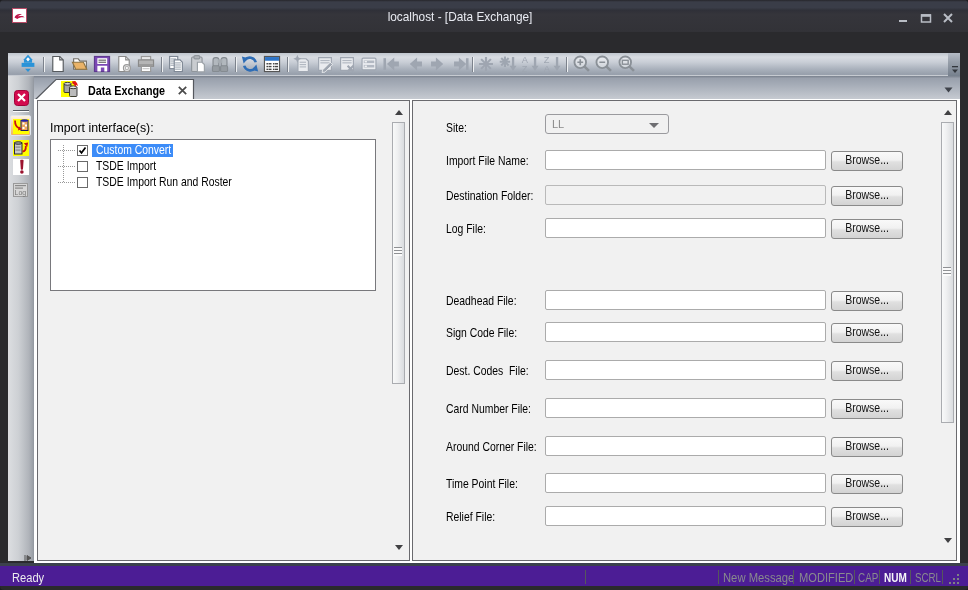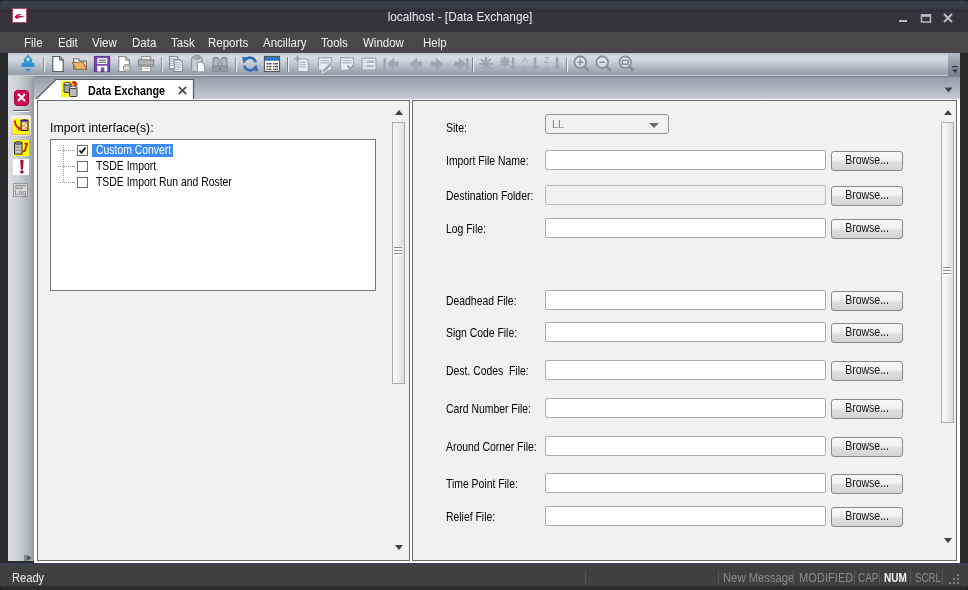--- a/index.html
+++ b/index.html
@@ -39,21 +39,21 @@
   .grip{position:absolute;width:8px;height:9px;
     background-image:repeating-linear-gradient(180deg,#8f9194 0,#8f9194 1px,#fafafa 1px,#fafafa 3px);}
   .flabel{position:absolute;left:446px;font-size:13px;color:#000;white-space:pre;
     transform:scaleX(0.8);transform-origin:0 50%;}
   .finput{position:absolute;left:545px;width:281px;height:20px;background:#fff;border:1px solid #ababab;border-radius:2px;box-sizing:border-box;}
   .fbtn{position:absolute;left:831px;width:72px;height:20px;border:1px solid #8a8a8a;border-radius:3px;box-sizing:border-box;
     background:linear-gradient(180deg,#f9f9f9 0%,#f1f1f1 45%,#e0e0e0 55%,#d3d3d3 100%);
     font-size:12.5px;color:#111;text-align:center;line-height:17px;}
   .fbtn span{display:inline-block;transform:scaleX(0.84);transform-origin:50% 50%;white-space:pre;}
   #combo{left:545px;top:114px;width:124px;height:20px;background:#f1f1f1;border:1px solid #9a9a9e;border-radius:3px;box-sizing:border-box;}
-  #statusbar{left:0;top:563px;width:968px;height:23px;background:#404040;border-top:3px solid #3c414d;box-sizing:border-box;}
+  #statusbar{left:0;top:563px;width:968px;height:23px;background:#4c1d95;border-top:3px solid #3c414d;box-sizing:border-box;}
   #statusbar .st{position:absolute;top:5px;font-size:12.5px;color:#898b8e;white-space:pre;
     transform:scaleX(0.84);transform-origin:0 50%;}
   #statusbar .stsep{position:absolute;top:4px;width:1px;height:14px;background:#55575c;}
   #tabtext{left:88px;top:83.5px;font-size:12.5px;font-weight:bold;color:#000;white-space:pre;
     transform:scaleX(0.86);transform-origin:0 50%;}
 </style>
 </head>
 <body>
 <div id="win">
   <div id="titlebar" class="abs"></div>
@@ -62,32 +62,20 @@
       <path d="M1.5 7.5 C2.5 4.5,5.5 3.3,9 4.3 C7 4.8,5.6 5.6,5.1 6.6 C7.8 5.7,10.5 6.1,11.5 7.4 C8.8 6.9,6 7.6,4.3 9 Z" fill="#c0174c"></path>
     </svg>
   </div>
   <div id="title-txt" class="abs">localhost - [Data Exchange]</div>
   <svg class="abs" style="left:897px;top:12px" width="60" height="12" viewBox="0 0 60 12">
     <rect x="2" y="8" width="8" height="2" fill="#b9bdc5"></rect>
     <rect x="24.5" y="3" width="9" height="7" fill="none" stroke="#b9bdc5" stroke-width="1.5"></rect>
     <rect x="24" y="2.2" width="10" height="2.6" fill="#b9bdc5"></rect>
     <path d="M47 2 L55 10 M55 2 L47 10" stroke="#b9bdc5" stroke-width="2"></path>
   </svg>
-  <div id="menubar" class="abs">
-    <span class="mi" style="left:24px">File</span>
-    <span class="mi" style="left:58px">Edit</span>
-    <span class="mi" style="left:92px">View</span>
-    <span class="mi" style="left:132px">Data</span>
-    <span class="mi" style="left:171px">Task</span>
-    <span class="mi" style="left:208px">Reports</span>
-    <span class="mi" style="left:263px">Ancillary</span>
-    <span class="mi" style="left:321px">Tools</span>
-    <span class="mi" style="left:363px">Window</span>
-    <span class="mi" style="left:423px">Help</span>
-  </div>
   <div id="toolbar" class="abs"></div>
   <svg class="abs" style="left:18.5px;top:55px;transform:scale(1.16);transform-origin:50% 50%;" width="18" height="18" viewBox="0 0 18 18">
       <path d="M9 1 L12.5 5 L12.5 8 L5.5 8 L5.5 5 Z" fill="#2a93d8"></path>
       <rect x="3.5" y="8" width="11" height="3.5" fill="#2a93d8"></rect>
       <path d="M6.5 13 L11.5 13 L9 16 Z" fill="#2a93d8"></path>
       <path d="M9 3.2 L10.6 5 L9 6.8 L7.4 5 Z" fill="#fff"></path>
     </svg>
     <svg class="abs" style="left:48.5px;top:55px;transform:scale(1.16);transform-origin:50% 50%;" width="18" height="18" viewBox="0 0 18 18">
       <path d="M4.5 2.5 L10.5 2.5 L13.5 5.5 L13.5 15.5 L4.5 15.5 Z" fill="#fff" stroke="#565a5e"></path>
       <path d="M10.5 2.5 L10.5 5.5 L13.5 5.5" fill="none" stroke="#565a5e"></path>

